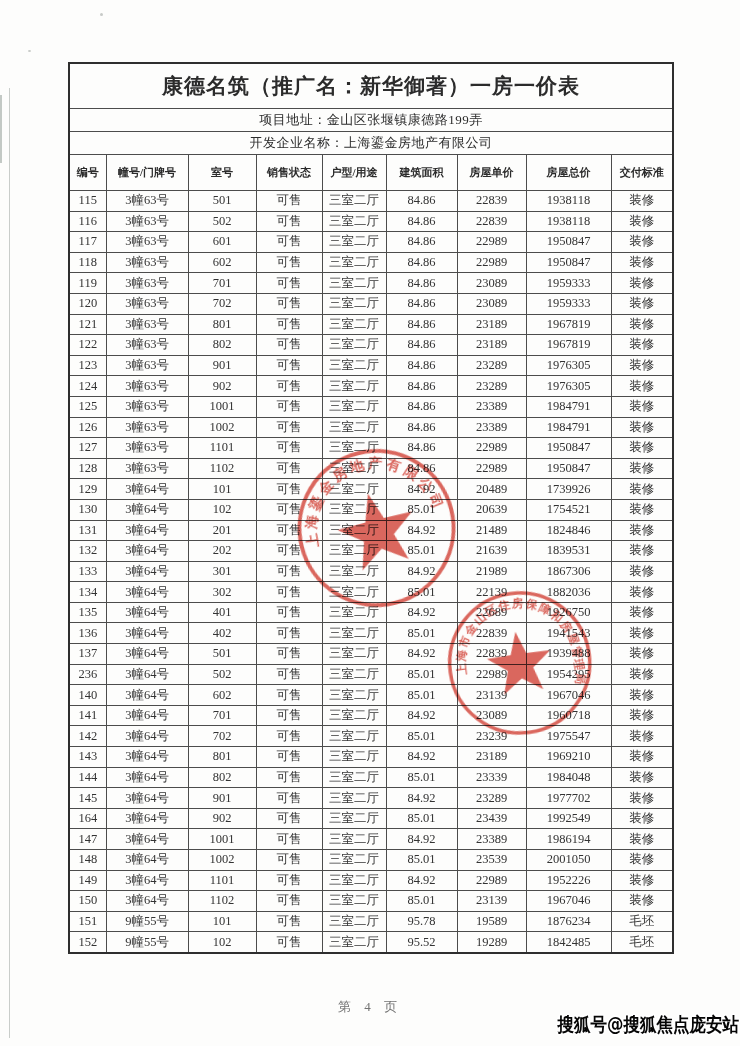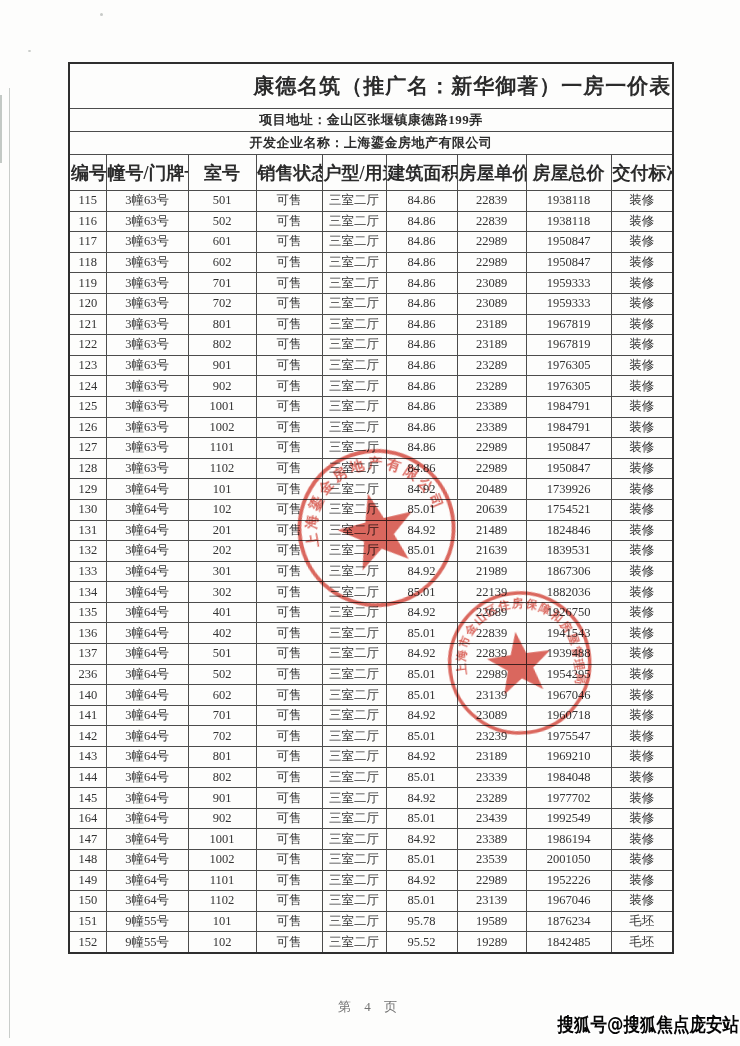--- a/index.html
+++ b/index.html
@@ -24,24 +24,24 @@
   table.price-table{
     width:604px;border-collapse:collapse;table-layout:fixed;
     border:2.5px solid #2e2e2e;
   }
   table.price-table td,table.price-table th{
     border:1px solid #4c4c4c;
     padding:0 1px;text-align:center;vertical-align:middle;
     overflow:hidden;white-space:nowrap;
   }
   tr.title-row td{
-    height:44px;font-size:21px;font-weight:bold;letter-spacing:1px;text-align:right;
-  }
-  tr.meta-row td{height:22px;font-size:13px;letter-spacing:.5px;font-weight:bold;}
-  tr.head-row th{height:35px;font-size:18px;font-weight:bold;}
+    height:44px;font-size:21px;font-weight:bold;letter-spacing:1px;
+  }
+  tr.meta-row td{height:22px;font-size:13px;letter-spacing:.5px;}
+  tr.head-row th{height:35px;font-size:11px;font-weight:bold;}
   tr.data-row td{height:19.6px;font-size:12.5px;color:#333;}
   .footer-page{
     position:absolute;left:68px;top:998px;width:604px;text-align:center;
     font-size:13px;letter-spacing:5px;color:#737373;
   }
   .watermark{
     position:absolute;top:1012px;right:1px;
     font-family:"DejaVu Sans",sans-serif;font-weight:bold;
     font-size:17px;color:#050505;letter-spacing:0;
     transform:scaleY(1.12) scaleX(.97);transform-origin:right top;

